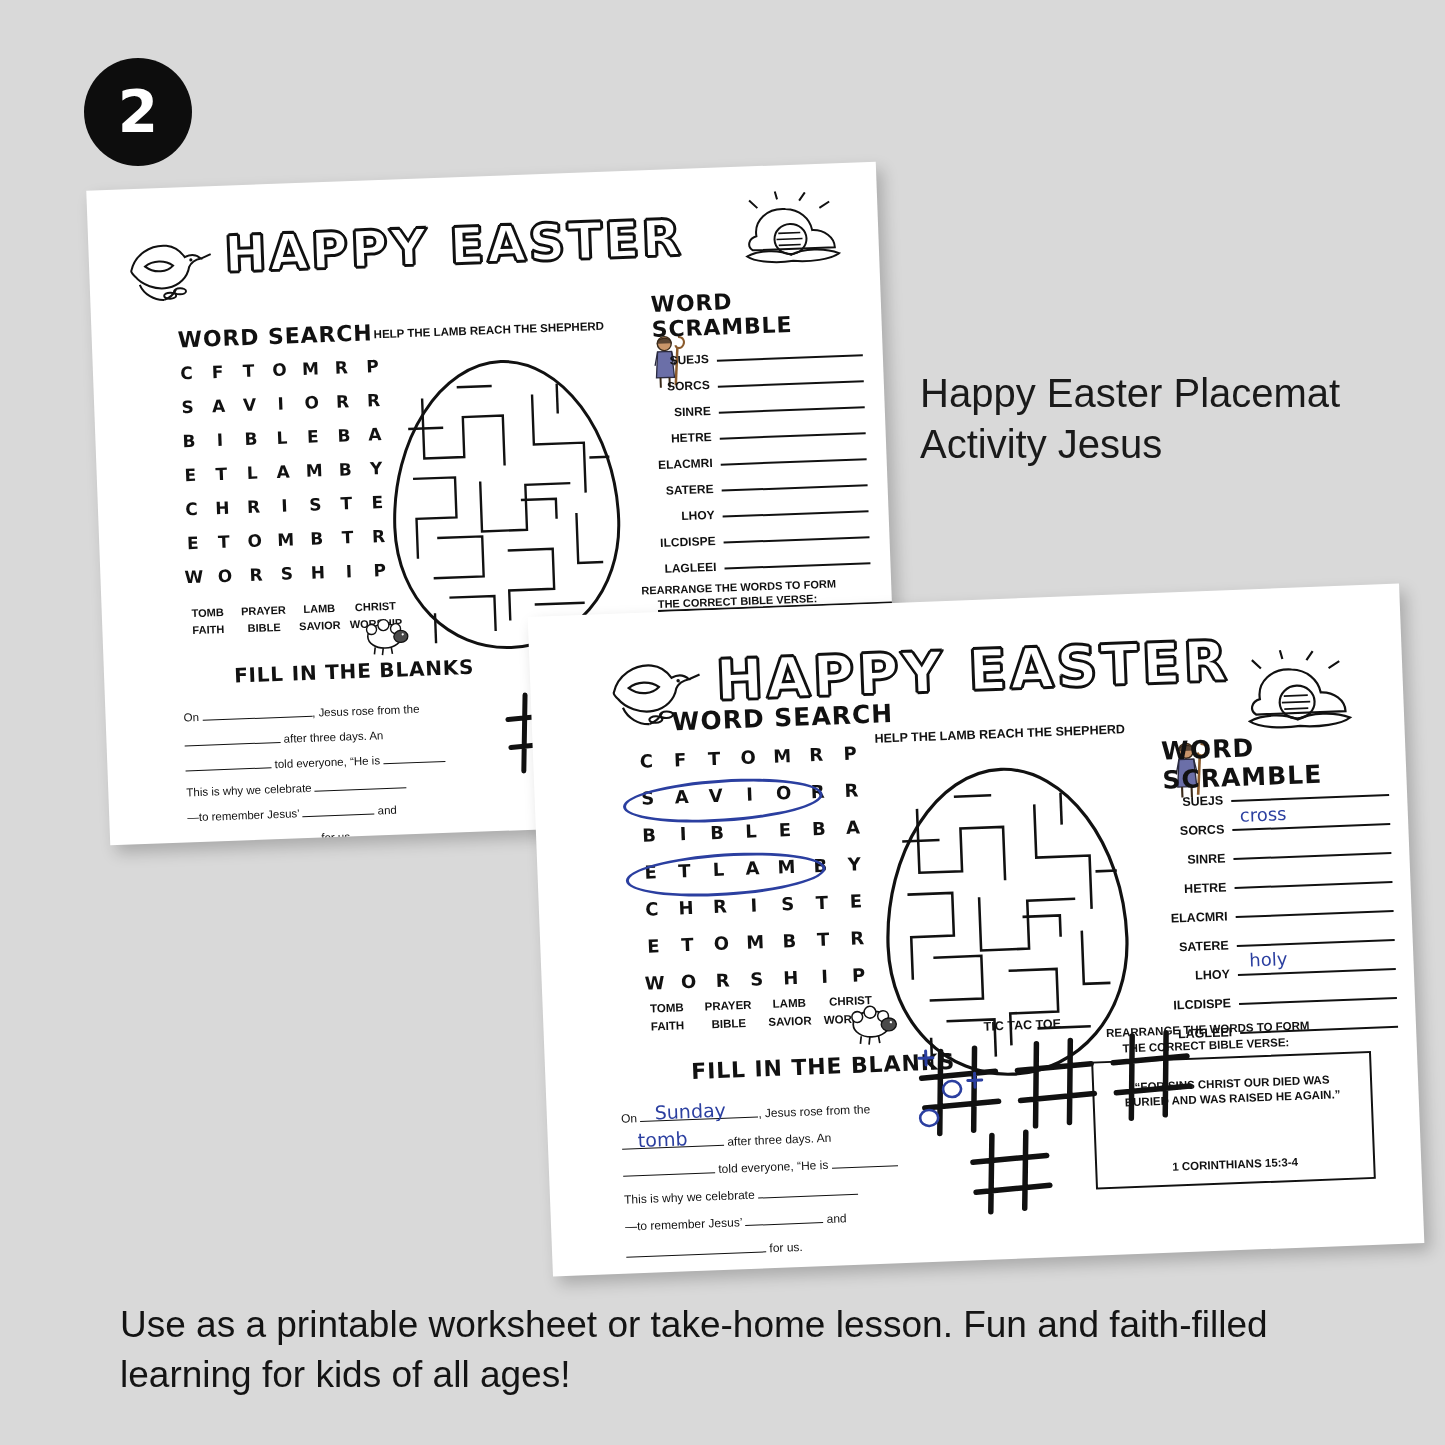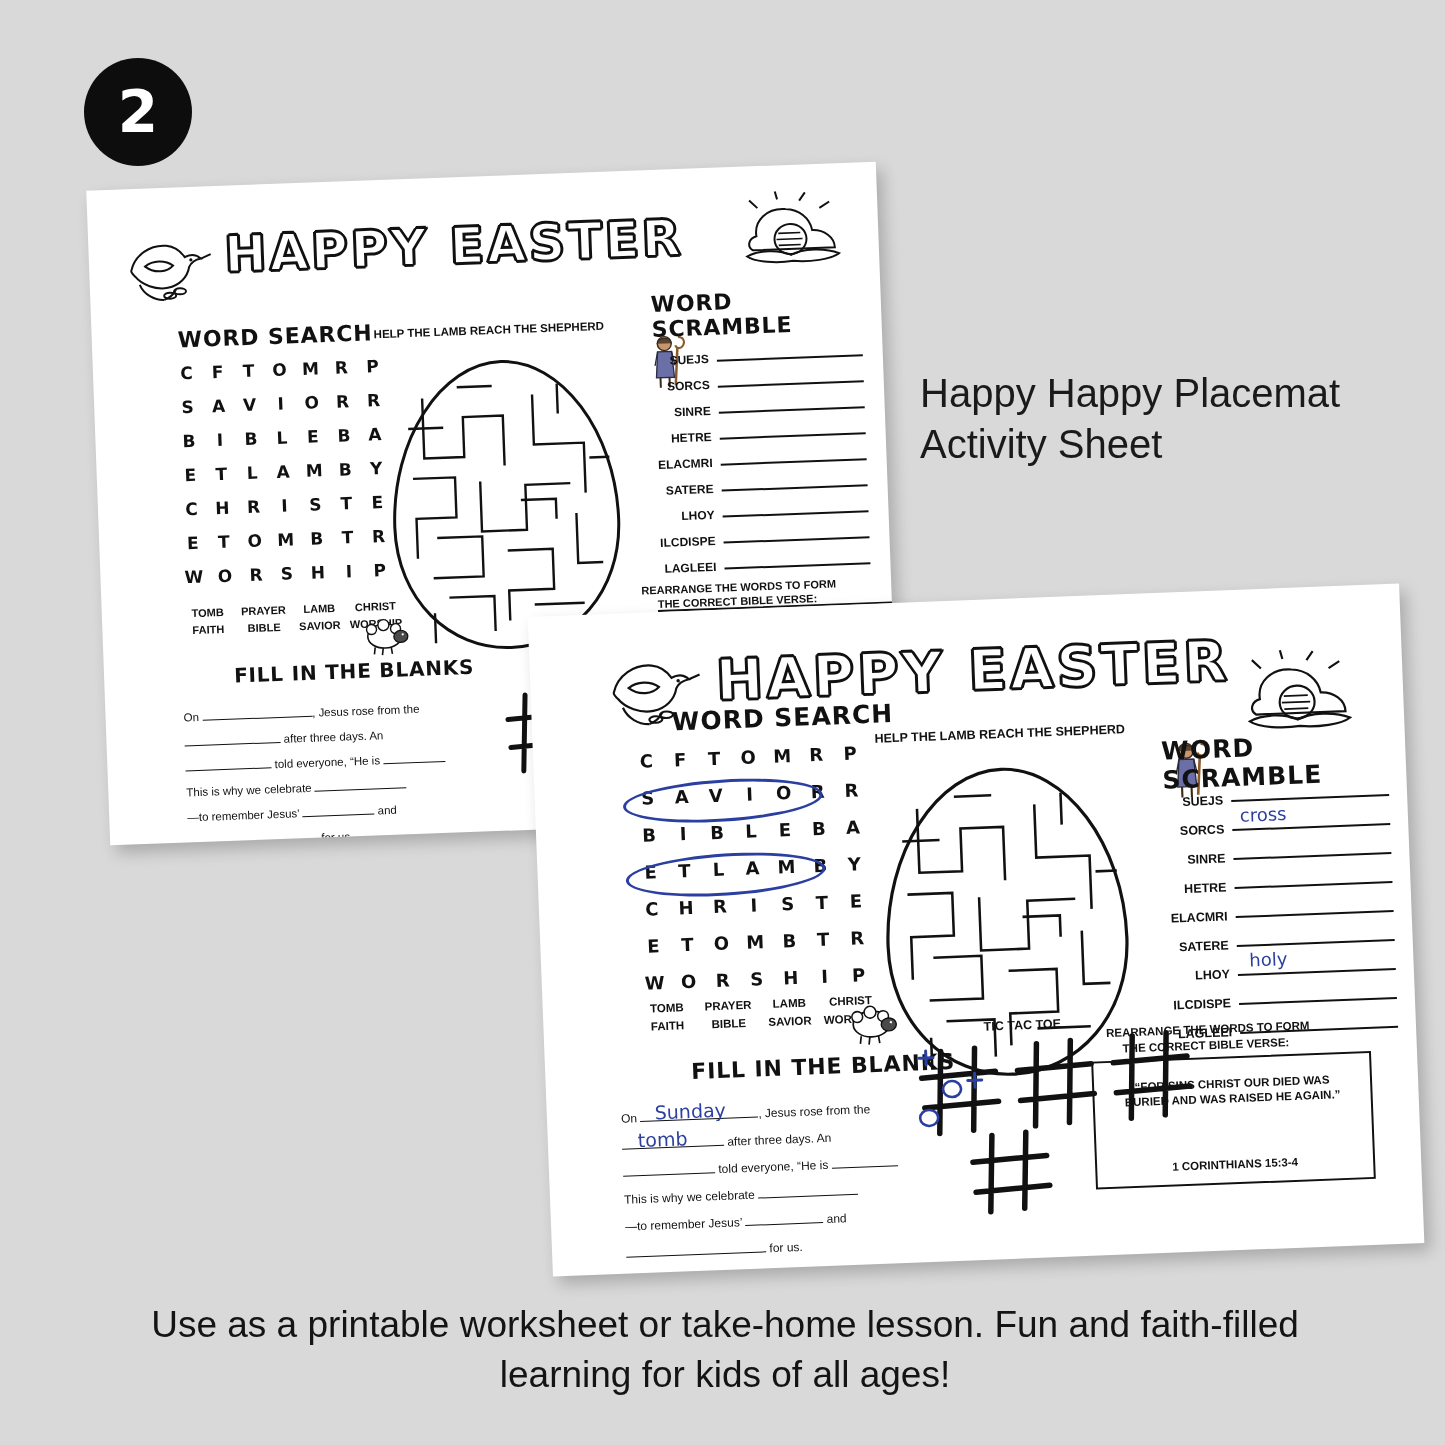--- a/index.html
+++ b/index.html
@@ -42,21 +42,20 @@
     font-family: "Liberation Sans", sans-serif;
     font-weight: 400;
     z-index: 30;
   }
 
   
   .caption {
     position: absolute;
     left: 120px; top: 1300px;
     width: 1210px;
-    text-align: center;
     font-size: 37px;
     line-height: 1.35;
     color: #141414;
     z-index: 30;
   }
 
   
   .sheet {
     position: absolute;
     background: #fff;
@@ -154,21 +153,21 @@
 </style>
 </head>
 <body>
 
 <div id="stage">
 
   <div class="badge">
     <span>2</span>
   </div>
 
-  <div class="headline">Happy Happy Placemat Activity Sheet</div>
+  <div class="headline">Happy Easter Placemat Activity Jesus</div>
 
   <div class="caption">Use as a printable worksheet or take-home lesson. Fun and faith-filled learning for kids of all ages!</div>
 
   <div class="sheet" id="sheet-back">
     <div class="inner">
 
       <div class="ab" style="left:32px;top:42px;">
         <svg width="92" height="74" viewBox="0 0 92 74">
           <path d="M10 40 C14 24 30 14 46 16 C54 17 60 22 64 28 C70 25 76 26 80 30 C74 31 70 34 68 38 C66 48 58 56 46 58 C34 60 20 54 14 46 C12 44 10 42 10 40 Z" fill="none" stroke="#111" stroke-width="2"></path>
           <path d="M24 36 C32 30 44 30 52 36 C46 42 34 44 24 36 Z" fill="none" stroke="#111" stroke-width="2"></path>

